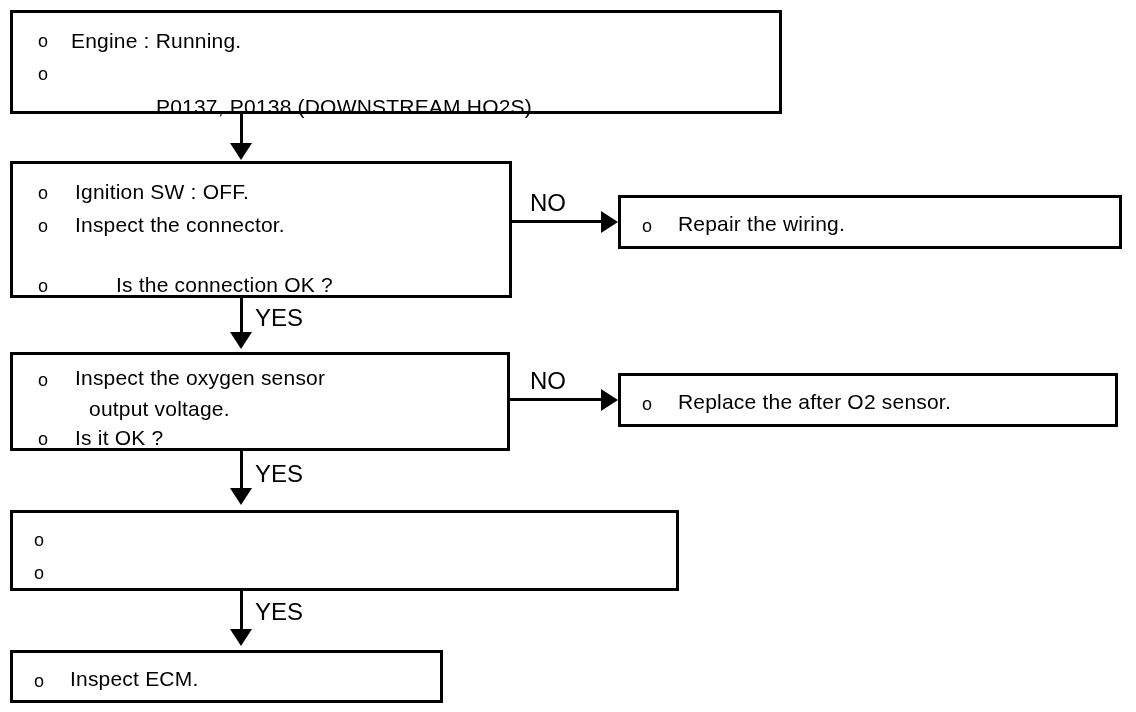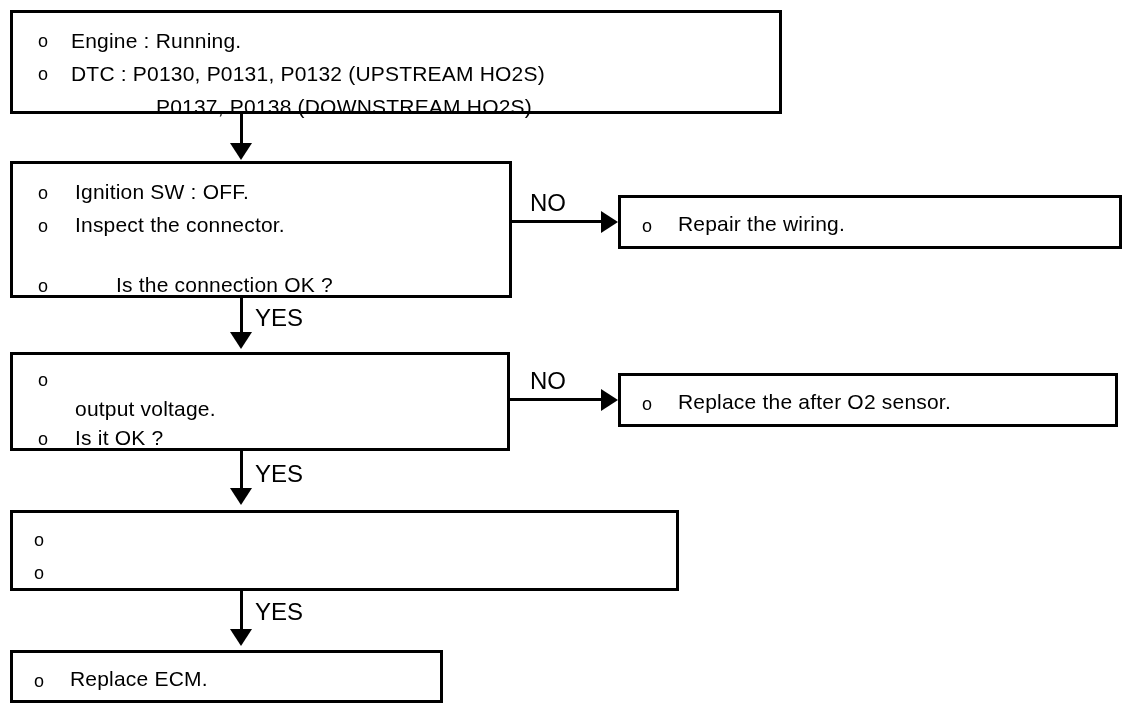--- a/index.html
+++ b/index.html
@@ -70,21 +70,20 @@
 </head>
 <body>
 
 <div id="canvas">
 
   <div class="box" style="left:10px; top:10px; width:772px; height:104px;">
     <span class="bullet" style="left:25px; top:19px;">o</span>
     <span class="row" style="left:58px; top:17px;">Engine : Running.</span>
 
     <span class="bullet" style="left:25px; top:52px;">o</span>
-    <span class="row" style="left:58px; top:50px;">DTC : P0130, P0131, P0132 (UPSTREAM HO2S)</span>
 
     <span class="row" style="left:143px; top:83px;">P0137, P0138 (DOWNSTREAM HO2S)</span>
   </div>
 
   <div class="conn-v" style="left:240px; top:114px; height:32px;"></div>
   <div class="arrow-down" style="left:230px; top:143px;"></div>
 
   <div class="box" style="left:10px; top:161px; width:502px; height:137px;">
     <span class="bullet" style="left:25px; top:20px;">o</span>
     <span class="row" style="left:62px; top:17px;">Ignition SW : OFF.</span>
@@ -105,22 +104,23 @@
     <span class="bullet" style="left:21px; top:19px;">o</span>
     <span class="row" style="left:57px; top:15px;">Repair the wiring.</span>
   </div>
 
   <div class="conn-v" style="left:240px; top:298px; height:38px;"></div>
   <div class="arrow-down" style="left:230px; top:332px;"></div>
   <span class="edge-label" style="left:255px; top:307px;">YES</span>
 
   <div class="box" style="left:10px; top:352px; width:500px; height:99px;">
     <span class="bullet" style="left:25px; top:16px;">o</span>
+    <span class="row" style="left:62px; top:12px;">Inspect the oxygen sensor</span>
 
-    <span class="row" style="left:62px; top:43px;">output voltage.</span>
+    <span class="row" style="left:76px; top:43px;">output voltage.</span>
 
     <span class="bullet" style="left:25px; top:75px;">o</span>
     <span class="row" style="left:62px; top:72px;text-align:right;">Is it OK ?</span>
   </div>
 
   <div class="conn-h" style="left:510px; top:398px; width:97px;"></div>
   <div class="arrow-right" style="left:601px; top:389px;"></div>
   <span class="edge-label" style="left:530px; top:370px;">NO</span>
 
   <div class="box" style="left:618px; top:373px; width:500px; height:54px;">
@@ -137,16 +137,16 @@
 
     <span class="bullet" style="left:21px; top:51px;">o</span>
   </div>
 
   <div class="conn-v" style="left:240px; top:591px; height:42px;"></div>
   <div class="arrow-down" style="left:230px; top:629px;"></div>
   <span class="edge-label" style="left:255px; top:601px;">YES</span>
 
   <div class="box" style="left:10px; top:650px; width:433px; height:53px;">
     <span class="bullet" style="left:21px; top:19px;">o</span>
-    <span class="row" style="left:57px; top:15px;">Replace ECM.</span>
+    <span class="row" style="left:57px; top:15px;">Inspect ECM.</span>
   </div>
 
 </div>
 
 </body></html>

